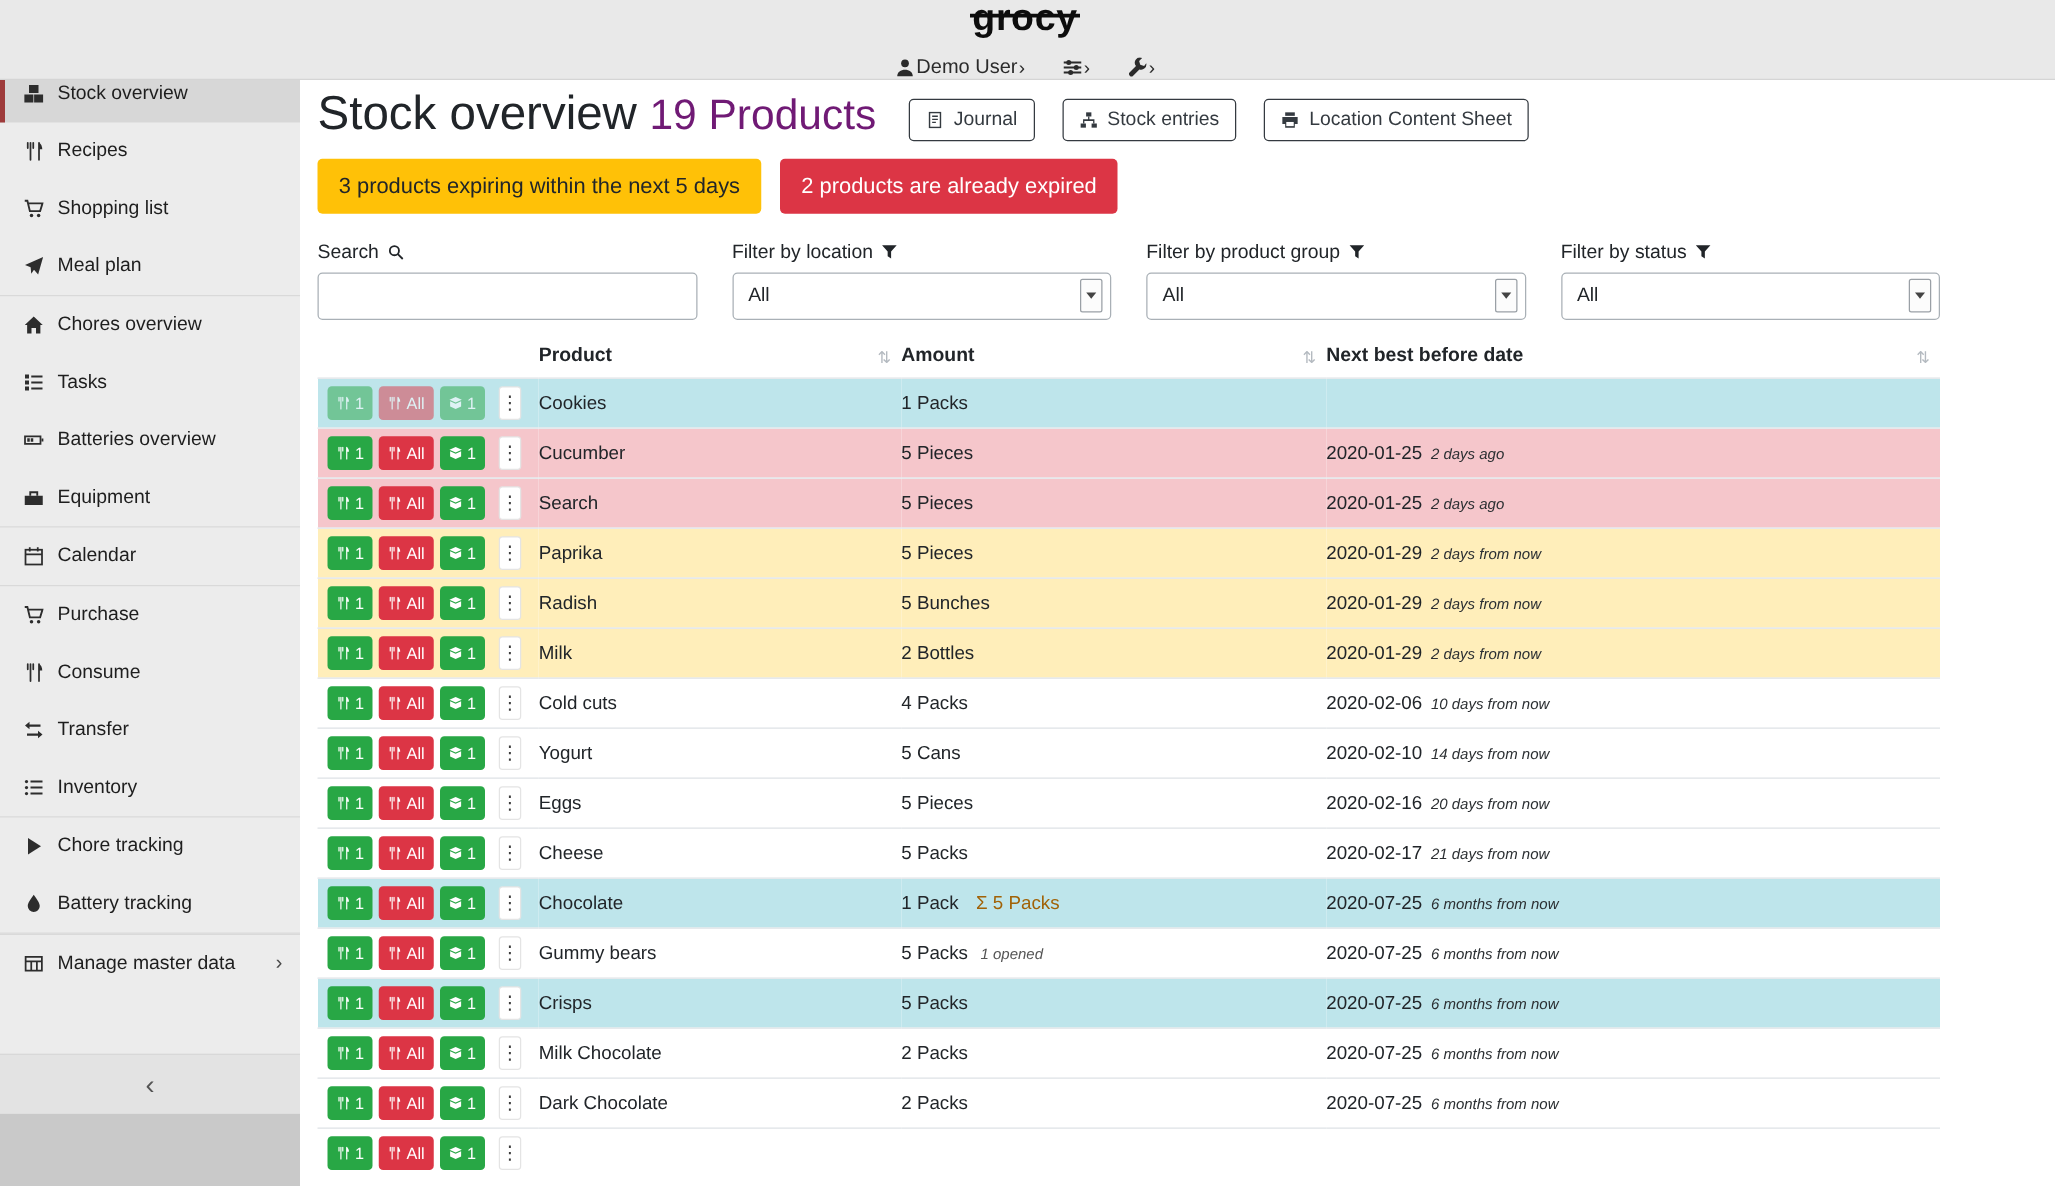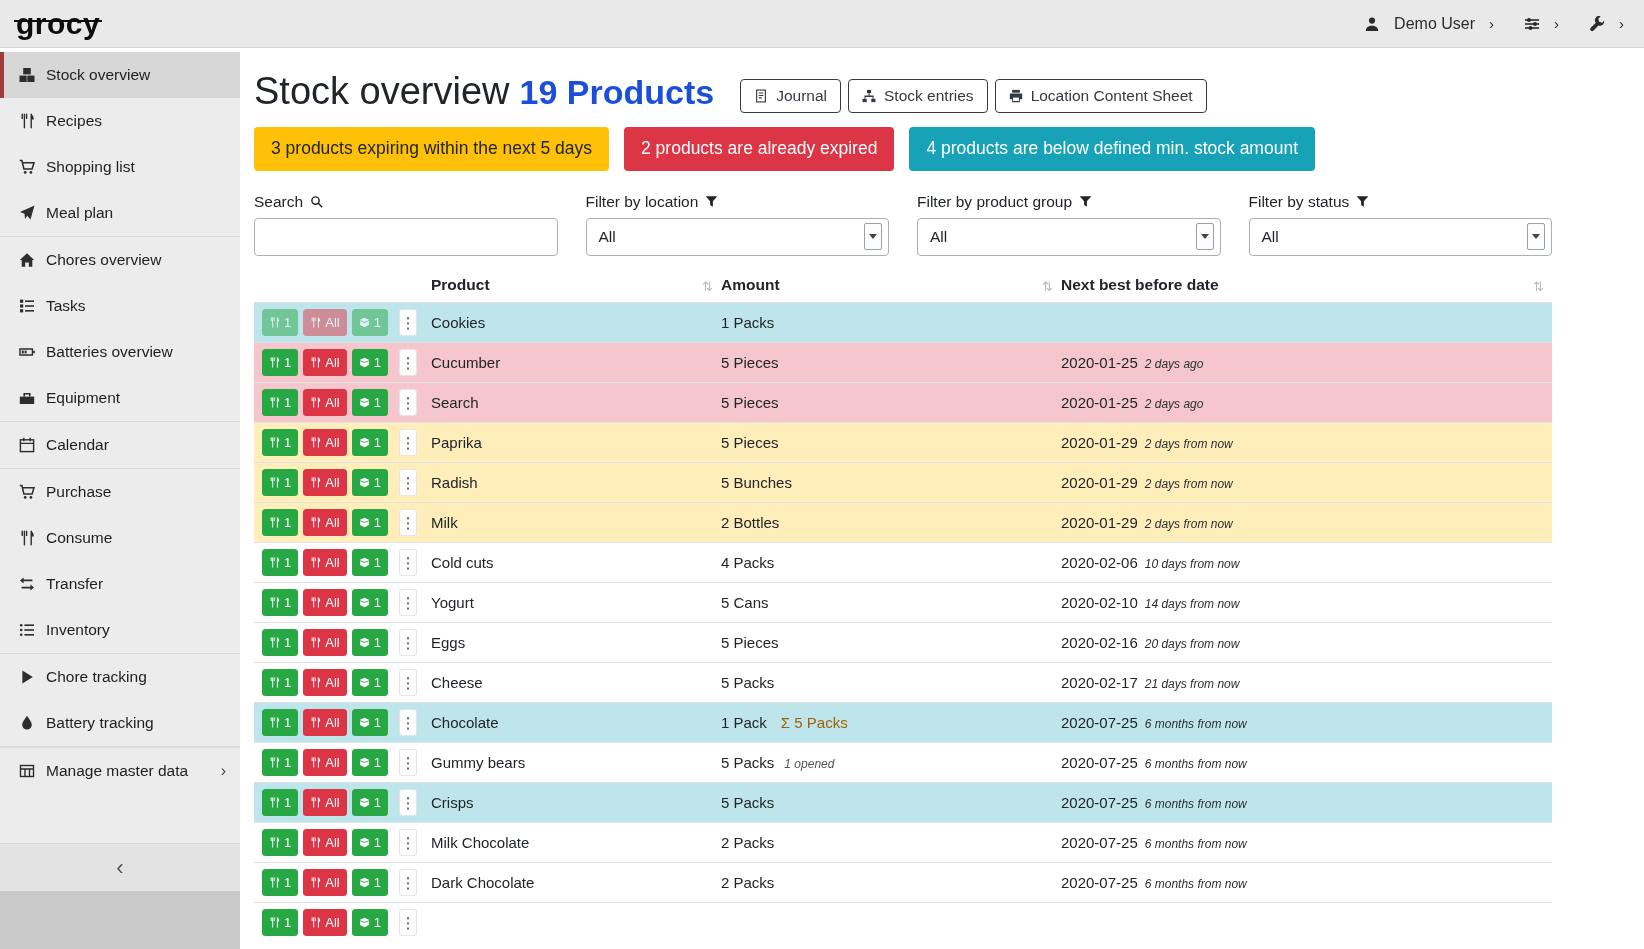--- a/index.html
+++ b/index.html
@@ -1,27 +1,27 @@
 <!DOCTYPE html>
 <html style="--accent: #9e3b3b; --warning: #ffc107; --danger: #dc3545; --info: #17a2b8; --success: #28a745; --row-info: #bee5eb; --row-danger: #f5c6cb; --row-warning: #ffeeba;"><head>
 <meta charset="utf-8">
 <style>
   * { box-sizing: border-box; margin: 0; padding: 0; }
   html,body { width:1644px; height:949px; overflow:hidden; background:#fff;
               font-family:"Liberation Sans", sans-serif; color:#212529; }
 
   
-  .topbar { position:fixed; top:0; left:0; width:100%; height:48px; background:#e9e9e9;
+  .topbar { position:fixed; top:0; left:0; width:100%; height:64px; background:#e9e9e9;
             border-bottom:1px solid #d5d5d5; display:flex; align-items:center;
-            justify-content:space-between; padding:0 20px 0 16px; z-index:20; }
+            justify-content:space-between; padding:0 20px 0 16px; z-index:20;flex-direction:column; }
   .logo { font-size:30px; font-weight:800; color:#0d0d0d; letter-spacing:.5px; position:relative;
           cursor:pointer; line-height:1; }
   .logo::after { content:""; position:absolute; left:-2px; right:-2px; top:38%; height:2.5px; background:#0d0d0d; }
   .topbar-right { display:flex; align-items:center; gap:30px; color:#2b2b2b; font-size:16px; }
-  .topbar-item { display:flex; align-items:center; gap:14px; cursor:pointer; }
+  .topbar-item { display:flex; align-items:center; gap:1px; cursor:pointer; }
   .topbar-item [data-icon] { font-size:16px; }
   .chev { font-size:15px; color:#2b2b2b; }
 
   
   .sidebar { position:fixed; top:52px; left:0; bottom:0; width:240px; background:#ececec;
              display:flex; flex-direction:column; z-index:10; }
   #sidebar-nav { flex:0 0 auto; }
   .nav-item { display:flex; align-items:center; gap:10px; height:46px; padding:0 14px;
               font-size:15.5px; color:#1e1e1e; cursor:pointer; border-left:4px solid transparent; }
   .nav-item.active { background:#d7d7d7; border-left:4px solid var(--accent); }
@@ -31,22 +31,22 @@
   .nav-divider { height:1px; background:#d9d9d9; }
   .sidebar-footer { margin-top:auto; height:48px; display:flex; align-items:center; justify-content:center;
                     font-size:22px; color:#555; background:#e3e3e3; border-top:1px solid #d8d8d8; cursor:pointer; }
   .sidebar-strip { height:58px; background:#c9c9c9; }
 
   
   .main { position:absolute; left:240px; top:52px; right:0; bottom:0; background:#fff;
           padding:12px 92px 0 14px; overflow:hidden; }
   .title-row { display:flex; align-items:center; margin-top:6px; }
   h1 { font-size:38px; font-weight:400; color:#212529; line-height:1.15; }
-  .subtitle { color:#1d4ed8; font-size:34px; margin-left:10px; font-weight:700; }
-  .header-actions { display:flex; gap:7px; margin-left:26px; margin-top:8px; }
+  .subtitle { color:#701a75; font-size:34px; margin-left:10px; font-weight:400; }
+  .header-actions { display:flex; gap:22px; margin-left:26px; margin-top:8px; }
   .btn-outline { display:inline-flex; align-items:center; gap:8px; background:#fff; color:#343a40;
                  border:1px solid #343a40; border-radius:4px; padding:7px 13px; font-size:15.5px;
                  font-family:inherit; cursor:pointer; }
   .btn-outline [data-icon] { font-size:14px; }
 
   .banners { display:flex; gap:15px; margin-top:13px; }
   .banner { height:44px; display:inline-flex; align-items:center; padding:0 17px; border-radius:4px;
             font-size:17.5px; cursor:pointer; white-space:nowrap; }
   .banner-warning { background:var(--warning); color:#212529; }
   .banner-danger  { background:var(--danger);  color:#fff; }
@@ -337,21 +337,20 @@
             </svg>
           </span>
           <span>Location Content Sheet</span>
         </button>
       </div>
   </div>
 
   <div class="banners" id="banners">
       <div class="banner banner-warning">3 products expiring within the next 5 days</div>
       <div class="banner banner-danger">2 products are already expired</div>
-      <div class="banner banner-info">4 products are below defined min. stock amount</div>
     </div>
 
   <div class="filters" id="filters">
       <div class="filter-col"><div class="filter-label">
           <span>Search</span>
           <span data-icon="search-icon">
             <svg viewBox="0 0 16 16" fill="none" stroke="currentColor" stroke-width="1.8">
               <circle cx="6.8" cy="6.8" r="4.5"></circle>
               <path d="M10.2 10.2 15 15"></path>
             </svg>

